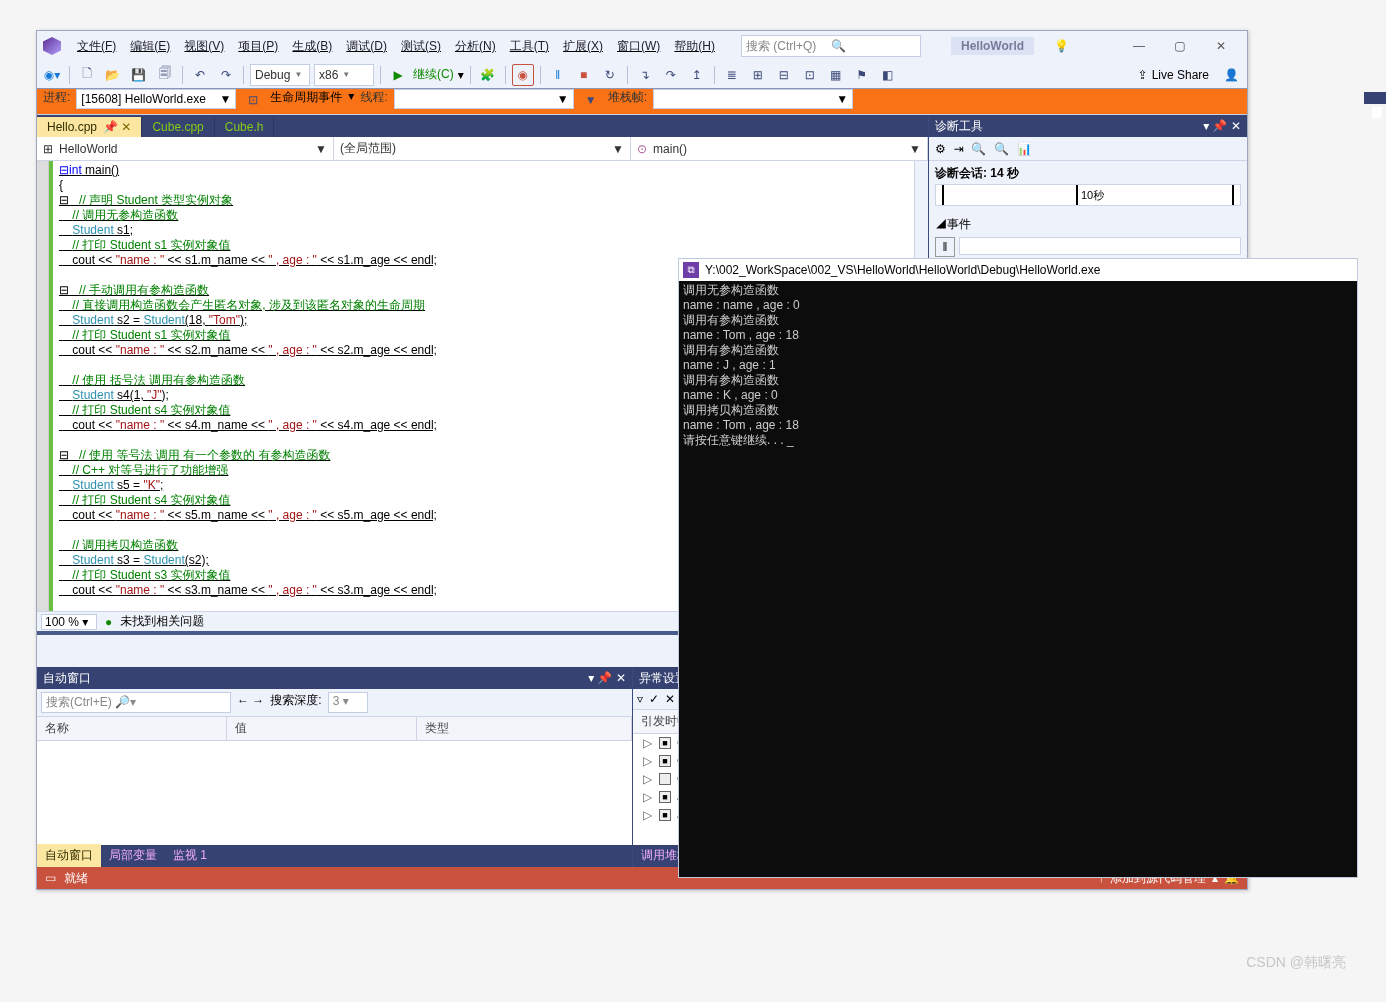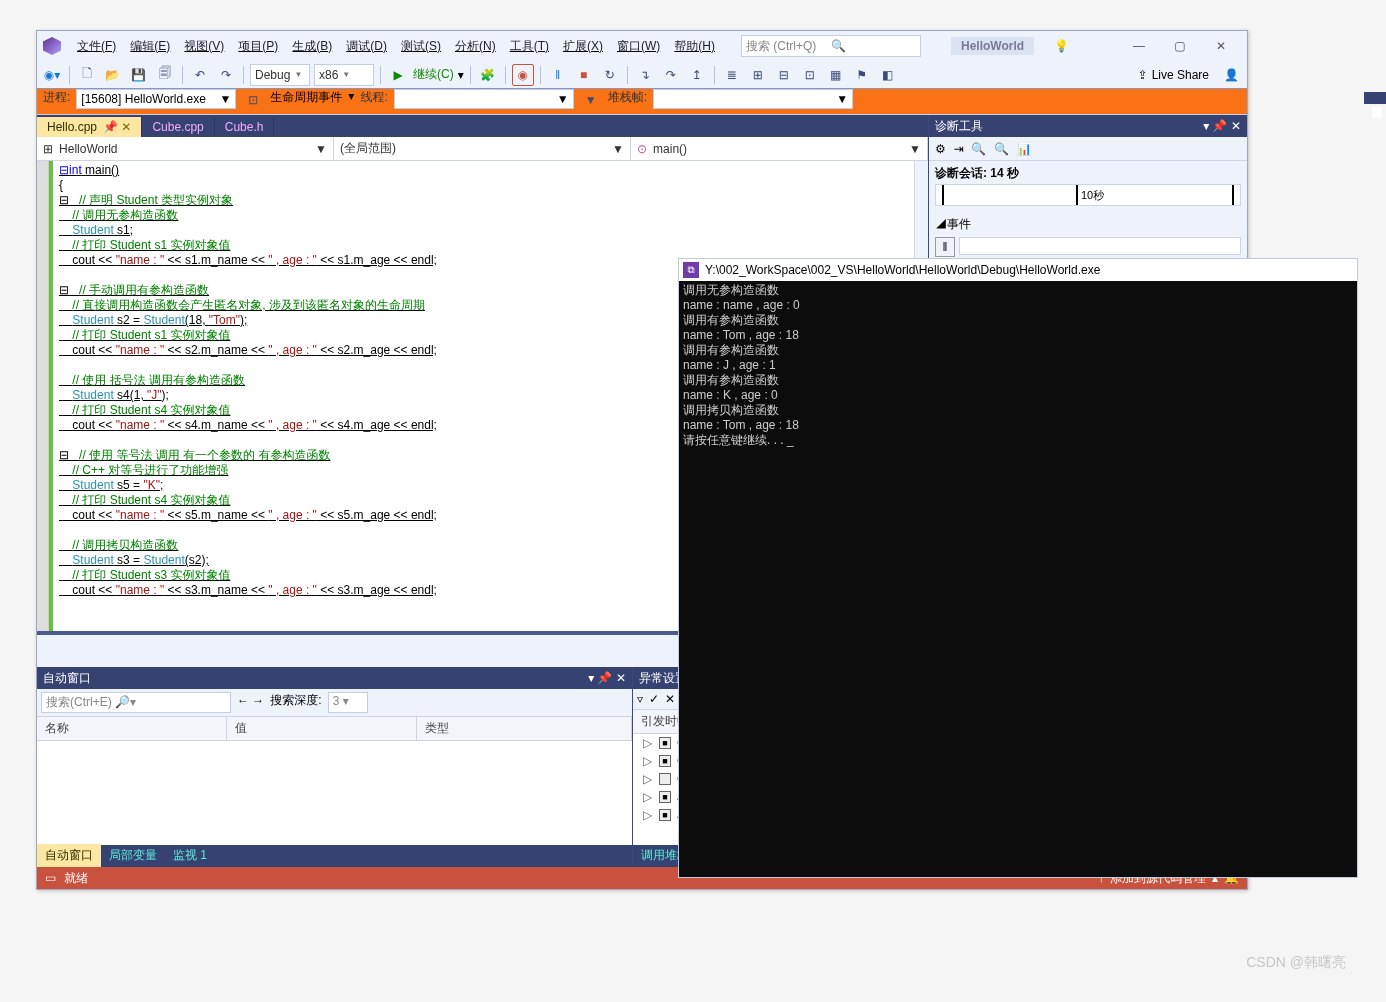--- a/index.html
+++ b/index.html
@@ -21,21 +21,21 @@
 .tb-dd .c { font-size:8px; color:#777;}
 .green { color:#108a00; }
 .sep { width:1px; height:18px; background:#b7c0da; margin:0 2px;}
 .share { margin-left:auto; display:flex; align-items:center; gap:4px; padding:0 8px; font-size:12px;}
 .debugbar { height:26px; display:flex; gap:6px; padding:0 6px; background:#f97316; border-bottom:1px solid #c9d1e6;}
 .lbl { color:#333;}
 .ddwide { height:20px; min-width:160px; border:1px solid #c3cde3; background:#fff; display:flex; align-items:center; padding:0 4px;}
 .midrow { flex:1; display:flex; overflow:hidden;}
 .editorcol { display:flex; flex-direction:column; width:892px; border-right:1px solid #3a4a7a;}
 .tabs { height:22px; background:#364271; display:flex; align-items:end;}
-.tab { padding:3px 10px; background:#364271; color:#f0abfc; display:flex; align-items:center; gap:6px; border-right:1px solid #2b355e;}
+.tab { padding:3px 10px; background:#364271; color:#84cc16; display:flex; align-items:center; gap:6px; border-right:1px solid #2b355e;}
 .tab.active { background:#fbe7a1; color:#312e00;align-items:center;}
 .context { height:24px; display:flex; background:#fff; border-bottom:1px solid #ccd4e6;}
 .contextdd { flex:1; border-right:1px solid #ccd4e6; display:flex; align-items:center; padding:0 6px; gap:6px; color:#333;}
 .code { flex:1; display:flex; font-family:Consolas,monospace; background:#fff; overflow:hidden; font-size:13px;}
 .gut { width:56px; background:#fff; text-align:right; color:#2b91af; padding:2px 6px 0 0; border-right:1px solid #e5e5e5;}
 .mark { width:12px; background:#ddd; border-right:1px solid #ccc;}
 .bar { width:4px; background:#6abf40;}
 .src { flex:1; padding:2px 0 0 6px; line-height:15px; white-space:pre; overflow:hidden; position:relative;text-decoration:underline;}
 .c-kw { color:#0000ff;} .c-t { color:#2b91af;} .c-s { color:#a31515;} .c-cm { color:#008000;text-align:center;} .c-n { color:#000;}
 .vscroll { width:14px; background:#eef2fb; border-left:1px solid #ccd4e6;}
@@ -60,21 +60,21 @@
 .searchrow { display:flex; padding:3px 4px; gap:6px; border-bottom:1px solid #ccd4e6;}
 .searchinp { flex:1; max-width:190px; border:1px solid #c3cde3; background:#fff; padding:1px 4px; color:#888;}
 .cols { display:flex; background:#f3f5fb; border-bottom:1px solid #ccd4e6;}
 .cols div { padding:3px 8px; color:#444; border-right:1px solid #ccd4e6;}
 .plist { flex:1; background:#fff;}
 .except { flex:1; background:#fff; overflow:auto;}
 .erow { display:flex; align-items:center; gap:6px; padding:2px 4px 2px 10px;}
 .erow .t { width:10px; color:#666;}
 .chk { width:12px; height:12px; border:1px solid #666; display:inline-flex; align-items:center; justify-content:center; font-size:9px; background:#eee;}
 .tabstrip { height:22px; background:#364271; display:flex; align-items:end;}
-.btab { padding:3px 8px; color:#5eead4;}
+.btab { padding:3px 8px; color:#f0abfc;}
 .btab.active { background:#fbe7a1; color:#312e00;}
 .status { height:22px; background:#c9523e; color:#fff; display:flex; align-items:center; padding:0 8px; gap:8px;}
 .status .r { margin-left:auto; display:flex; align-items:center; gap:6px;}
 .sidetab { position:absolute; right:0; top:92px; width:22px; background:#364271; color:#fff; writing-mode:vertical-rl; padding:6px 2px; font-size:11px;}
 
 .console { position:absolute; left:678px; top:258px; width:680px; height:620px; background:#0c0c0c; border:1px solid #bfc9e0; color:#cccccc; font-family:"NSimSun",Consolas,monospace; font-size:14px;}
 .contitle { height:22px; background:#fff; color:#000; display:flex; align-items:center; gap:6px; padding:0 4px; font-size:12px;}
 .conicon { width:16px; height:16px; background:#6f3da8; color:#fff; display:flex; align-items:center; justify-content:center; font-size:10px;}
 .conbody { padding:2px 4px; line-height:15px; white-space:pre;}
 .watermark { position:absolute; right:40px; bottom:30px; color:#c7c7c7; font-size:14px;}
@@ -234,20 +234,25 @@
     <span class="c-t">Student</span> s3 = <span class="c-t">Student</span>(s2);
     <span class="c-cm">// 打印 Student s3 实例对象值</span>
     cout &lt;&lt; <span class="c-s">"name : "</span> &lt;&lt; s3.m_name &lt;&lt; <span class="c-s">" , age : "</span> &lt;&lt; s3.m_age &lt;&lt; endl;
 
 
 
     
     system();</div></div>
         <div class="vscroll"></div>
       </div>
+      <div class="botstrip">
+        <div class="zm"><span>100 %</span> ▾</div>
+        <span class="ok">●</span>
+        <span>未找到相关问题</span>
+      </div>
     </div>
 
     <div class="diagcol">
       <div class="panelhead">
           <span>诊断工具</span>
           <span class="sp"></span>
           <span>▾ 📌 ✕</span>
         </div>
       <div class="diagtools">
         <span>⚙</span>

